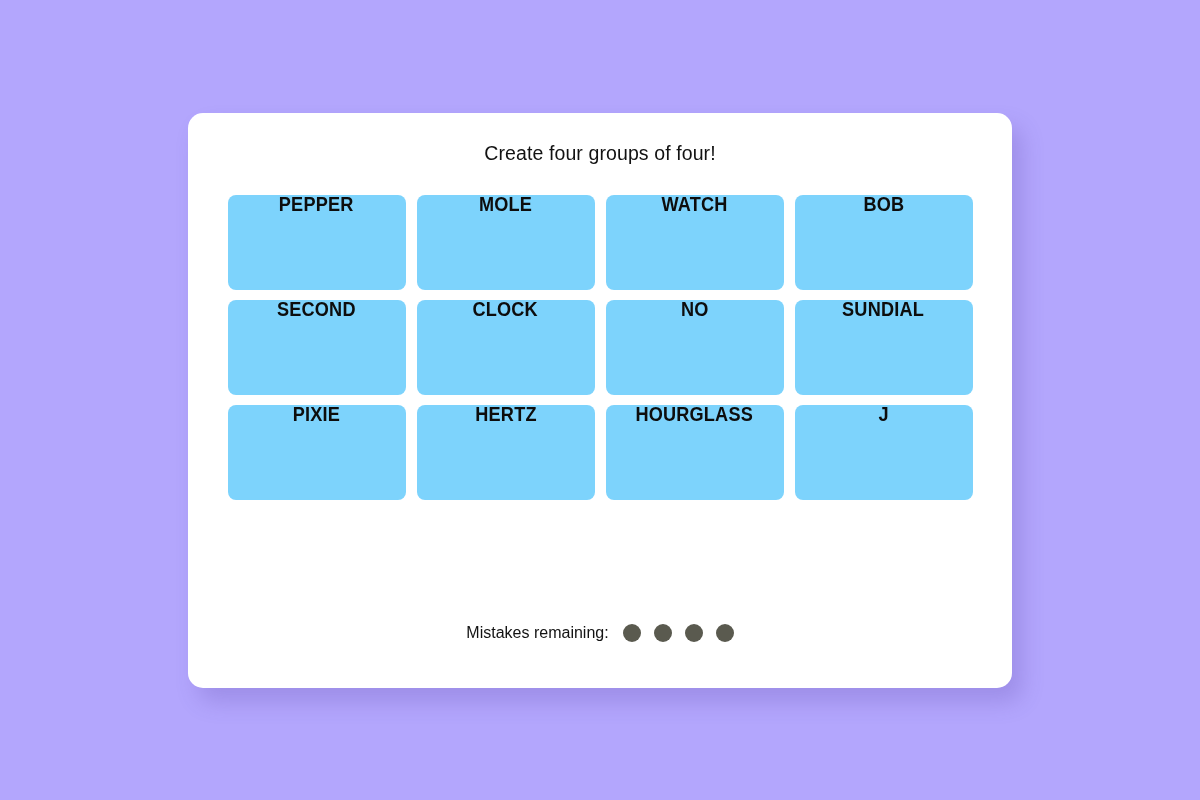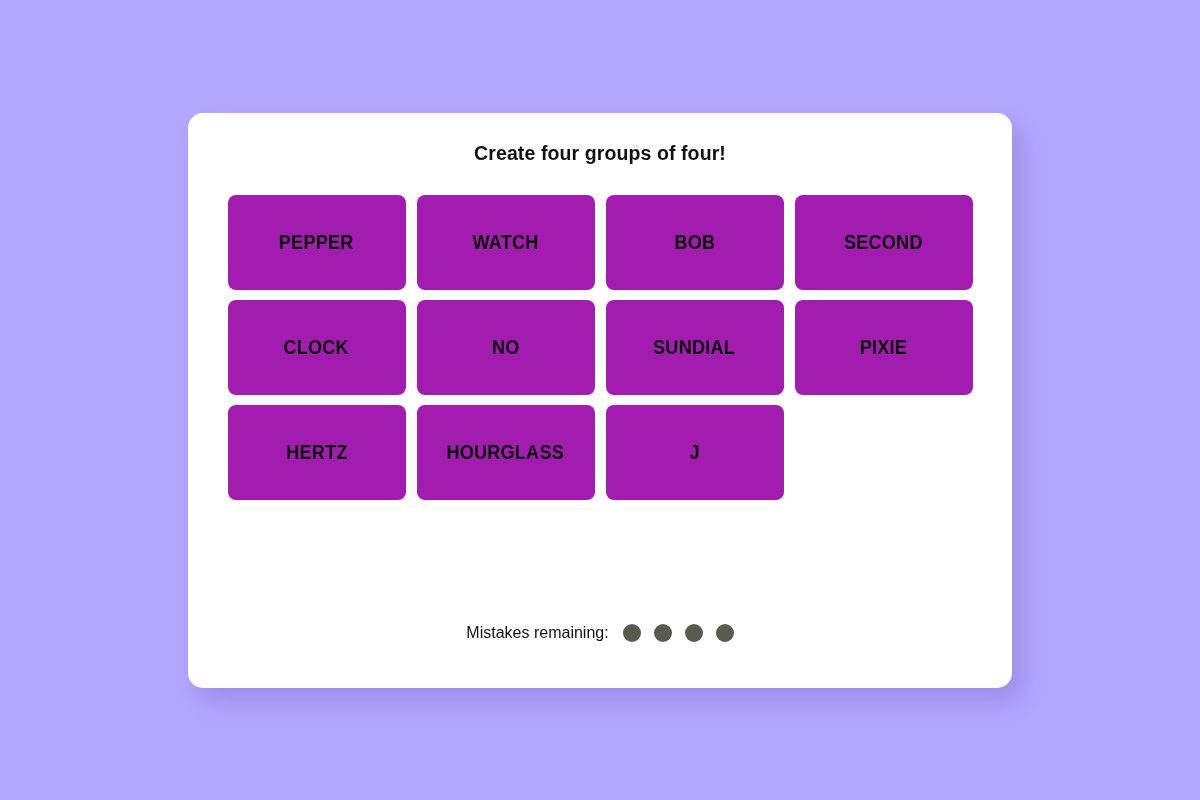--- a/index.html
+++ b/index.html
@@ -27,41 +27,40 @@
     box-sizing: border-box;
     padding: 0;
     display: flex;
     flex-direction: column;
     align-items: center;
   }
 
   .game-title {
     margin-top: 31px;
     font-size: 19.5px;
-    font-weight: 700;
+    font-weight: 400;
     color: #121212;
     letter-spacing: 0.1px;
     line-height: 1;
     text-align: center;
   }
 
   .tile-grid {
     margin-top: 32px;
     display: grid;
     grid-template-columns: repeat(4, 178px);
     grid-template-rows: repeat(4, 95px);
     column-gap: 11px;
     row-gap: 10px;
   }
 
   .tile {
-    background: #a21caf;
+    background: #7dd3fc;
     border-radius: 8px;
     display: flex;
-    align-items: center;
     justify-content: center;
     user-select: none;
     border: none;
     padding: 0;
     overflow: hidden;
   }
 
   .tile-label {
     font-family: "Liberation Sans Narrow", "Liberation Sans", sans-serif;
     font-weight: 700;
@@ -107,20 +106,23 @@
 
 <div class="game-card">
 
   <div class="game-title">Create four groups of four!</div>
 
   <div class="tile-grid">
       <div class="tile">
         <span class="tile-label">PEPPER</span>
       </div>
       <div class="tile">
+        <span class="tile-label">MOLE</span>
+      </div>
+      <div class="tile">
         <span class="tile-label">WATCH</span>
       </div>
       <div class="tile">
         <span class="tile-label">BOB</span>
       </div>
       <div class="tile">
         <span class="tile-label">SECOND</span>
       </div>
       <div class="tile">
         <span class="tile-label">CLOCK</span>

